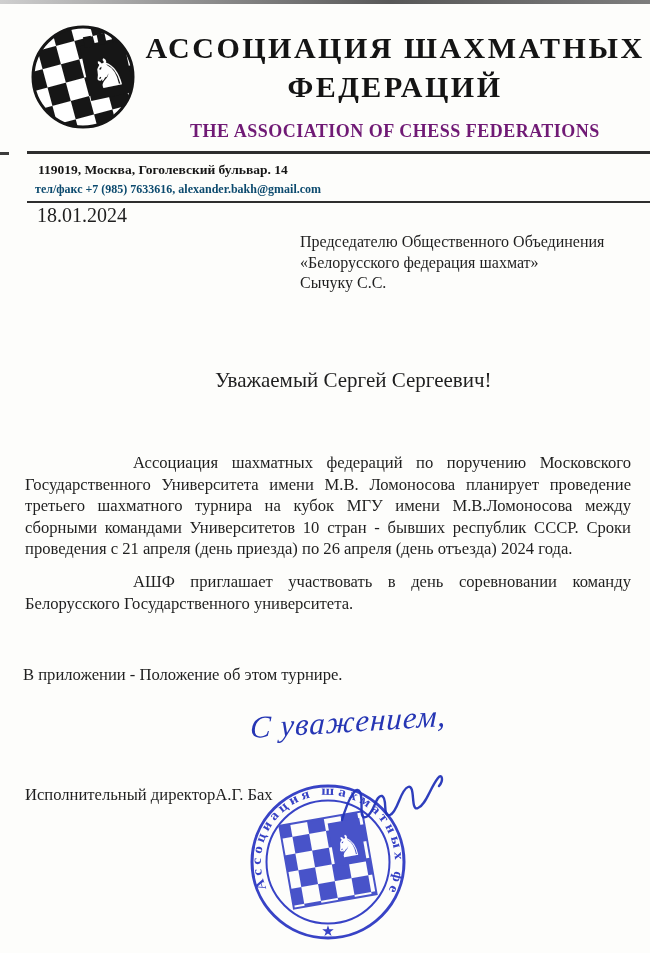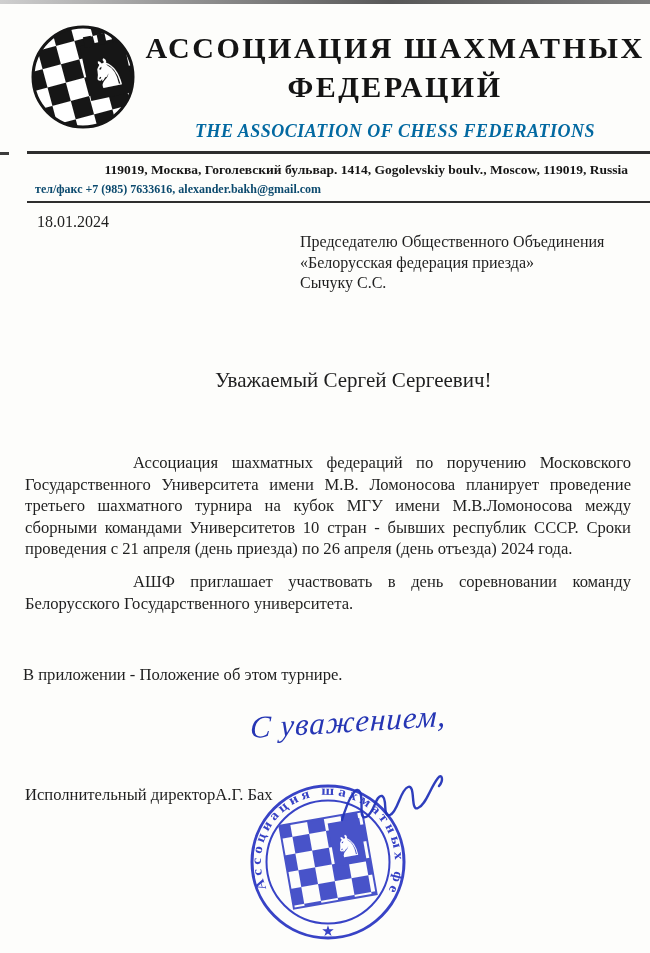--- a/index.html
+++ b/index.html
@@ -7,30 +7,30 @@
     position:relative;width:650px;height:953px;margin:0 auto;
     background:#fdfdfb;overflow:hidden;
     font-family:"Liberation Serif","DejaVu Serif",serif;color:#1f1f1f;
   }
   .scan-edge{position:absolute;top:0;left:0;width:650px;height:4px;
     background:linear-gradient(to right,#cfcfcf 0%,#9a9a9a 25%,#585858 60%,#7d7d7d 100%);}
   
   .logo{position:absolute;left:27px;top:21px;width:112px;height:112px;}
   .titles{position:absolute;left:140px;top:28px;width:510px;text-align:center;}
   .title-ru{font-size:30px;font-weight:bold;letter-spacing:2.5px;line-height:39px;color:#141414;}
-  .title-en{font-size:18px;font-weight:bold;letter-spacing:.5px;margin-top:15px;color:#0369a1;font-style:italic;}
+  .title-en{font-size:18px;font-weight:bold;letter-spacing:.5px;margin-top:15px;color:#701a75;}
   .rule{position:absolute;left:27px;width:623px;background:#2e2e2e;}
   .rule-1{top:151px;height:3px;}
   .rule-2{top:201px;height:2px;}
   .rule-notch{position:absolute;left:0;top:152px;width:9px;height:3px;background:#3c3c3c;}
   .address-row{position:absolute;left:38px;right:22px;top:160px;
-    display:flex;justify-content:flex-end;font-size:13.5px;font-weight:bold;line-height:19px;color:#161616;}
+    display:flex;justify-content:flex-start;font-size:13.5px;font-weight:bold;line-height:19px;color:#161616;}
   .phone-row{position:absolute;left:35px;top:180px;font-size:12px;font-weight:bold;line-height:19px;color:#0c4a6e;}
   
-  .date{position:absolute;left:37px;top:213px;font-size:16px;}
+  .date{position:absolute;left:37px;top:204px;font-size:20px;}
   .recipient{position:absolute;left:300px;top:232px;font-size:16px;line-height:20.5px;}
   .salutation{position:absolute;left:215px;top:368px;font-size:21px;}
   .body-text{position:absolute;left:25px;top:452px;width:606px;font-size:16.6px;line-height:21.6px;text-align:justify;}
   .body-text p{margin:0;text-indent:108px;}
   .body-text p + p{margin-top:11px;}
   .attachment{position:absolute;left:23px;top:665px;font-size:16.6px;}
   .closing{position:absolute;left:250px;top:704px;font-size:31px;font-style:italic;
     color:#2636b4;transform:rotate(-3.5deg) skewX(-6deg);letter-spacing:1px;white-space:nowrap;}
   .signer-row{position:absolute;left:25px;right:43px;top:785px;
     display:flex;justify-content:flex-start;font-size:16.6px;}
@@ -73,31 +73,30 @@
   <div class="titles">
     <div class="title-ru">АССОЦИАЦИЯ ШАХМАТНЫХ ФЕДЕРАЦИЙ</div>
     <div class="title-en">THE ASSOCIATION OF CHESS FEDERATIONS</div>
   </div>
 
   <div class="rule rule-1"></div>
   <div class="rule-notch"></div>
 
   <div class="address-row">
     <span>119019, Москва, Гоголевский бульвар. 14</span>
-    <span>14, Gogolevskiy boulv.,  Moscow, 119019, Russia</span>
   </div>
   <div class="phone-row">тел/факс +7 (985) 7633616, alexander.bakh@gmail.com</div>
 
   <div class="rule rule-2"></div>
 
   <div class="date">18.01.2024</div>
 
   <div class="recipient">
     <div>Председателю Общественного Объединения</div>
-    <div>«Белорусская федерация приезда»</div>
+    <div>«Белорусского федерация шахмат»</div>
     <div>Сычуку С.С.</div>
   </div>
 
   <div class="salutation">Уважаемый Сергей Сергеевич!</div>
 
   <div class="body-text">
     <p>Ассоциация шахматных федераций по поручению Московского Государственного Университета имени М.В. Ломоносова планирует проведение третьего шахматного турнира на кубок МГУ имени М.В.Ломоносова между сборными командами Университетов 10 стран - бывших республик СССР. Сроки проведения с 21 апреля (день приезда) по 26 апреля (день отъезда) 2024 года.</p>
     <p>АШФ приглашает участвовать в день соревновании команду Белорусского Государственного университета.</p>
   </div>
 

